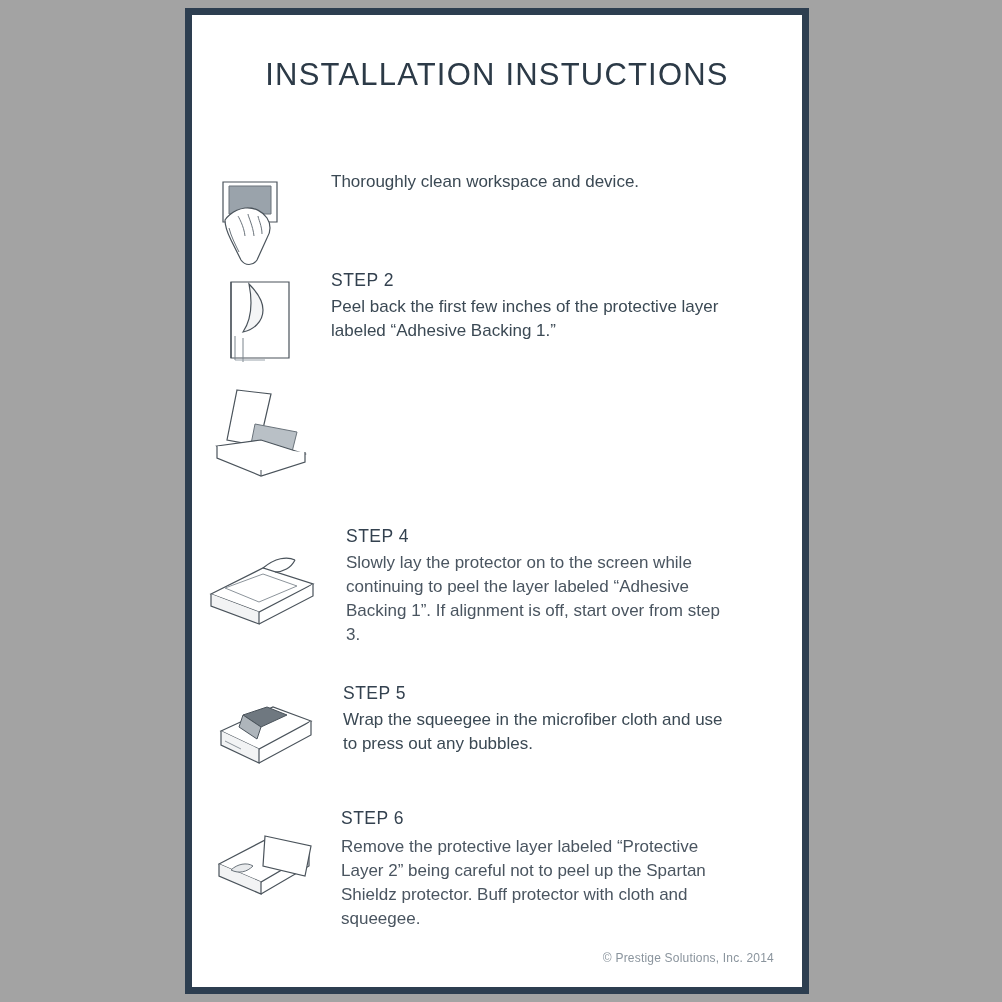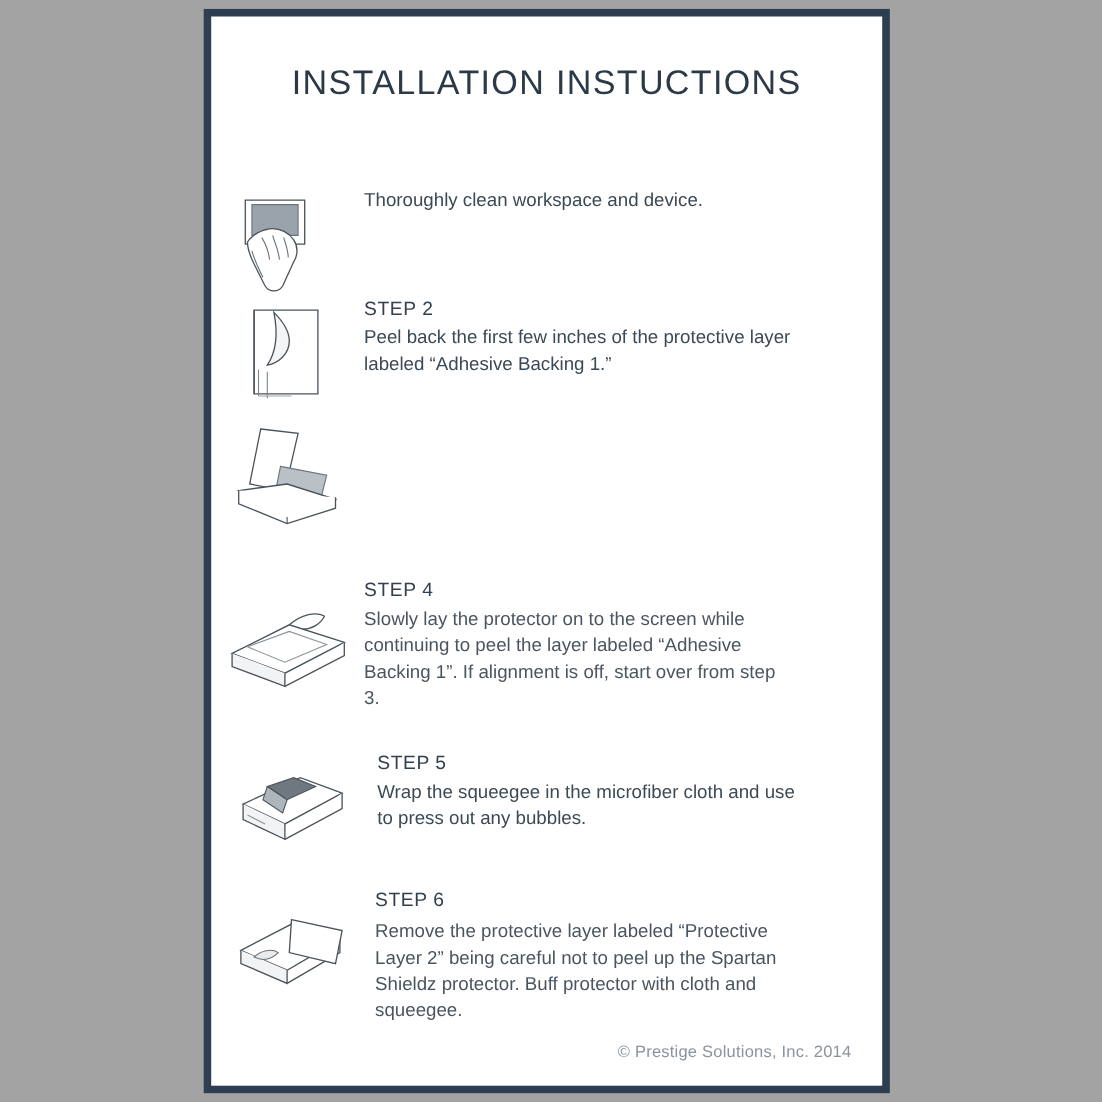--- a/index.html
+++ b/index.html
@@ -84,21 +84,21 @@
     line-height: 1.42;
     max-width: 390px;
   }
   .step-body.faded {
     color: #8e99a3;
   }
   .copyright {
     position: absolute;
     right: 28px;
     bottom: 22px;
-    font-size: 15px;
+    font-size: 12px;
     color: #8a949d;
     letter-spacing: 0.2px;
   }
   svg { display: block; }
   .art-svg path, .art-svg polygon, .art-svg rect, .art-svg line, .art-svg polyline {
     vector-effect: non-scaling-stroke;
   }
 </style>
 </head>
 <body>
@@ -169,21 +169,21 @@
               <svg class="art-svg" width="125" height="120" viewBox="0 0 125 120" style="margin-top:26px;">
                 <polygon points="14,56 66,30 116,46 62,74" fill="#ffffff" stroke="#4a535b" stroke-width="1.2"></polygon>
                 <path d="M14,56 L14,68 L62,86 L62,74" fill="#f2f3f4" stroke="#4a535b" stroke-width="1.2"></path>
                 <path d="M62,86 L116,58 L116,46" fill="#ffffff" stroke="#4a535b" stroke-width="1.2"></path>
                 <polygon points="28,50 66,36 100,48 62,64" fill="#ffffff" stroke="#8c949b" stroke-width="1"></polygon>
                 <path d="M66,30 C78,20 90,18 98,22" fill="none" stroke="#4a535b" stroke-width="1.2"></path>
                 <path d="M98,22 C94,30 86,34 78,34" fill="none" stroke="#4a535b" stroke-width="1.2"></path>
               </svg>
             </span>
           </div>
-          <div class="step-text" style="padding-top:18px;">
+          <div class="step-text" style="padding-top:18px;margin-left:15px;">
             <div class="step-label">STEP 4</div>
             <div class="step-body faded" style="color:#4a5560;">Slowly lay the protector on to the screen while continuing to peel the layer labeled “Adhesive Backing 1”. If alignment is off, start over from step 3.</div>
           </div>
         </div>
 
         <div class="step" style="height:115px;gap:12px;">
           <div class="step-art">
             <span>
               <svg class="art-svg" width="118" height="105" viewBox="0 0 118 105" style="margin-top:14px;">
                 <polygon points="20,40 72,16 110,30 58,58" fill="#ffffff" stroke="#4a535b" stroke-width="1.2"></polygon>

